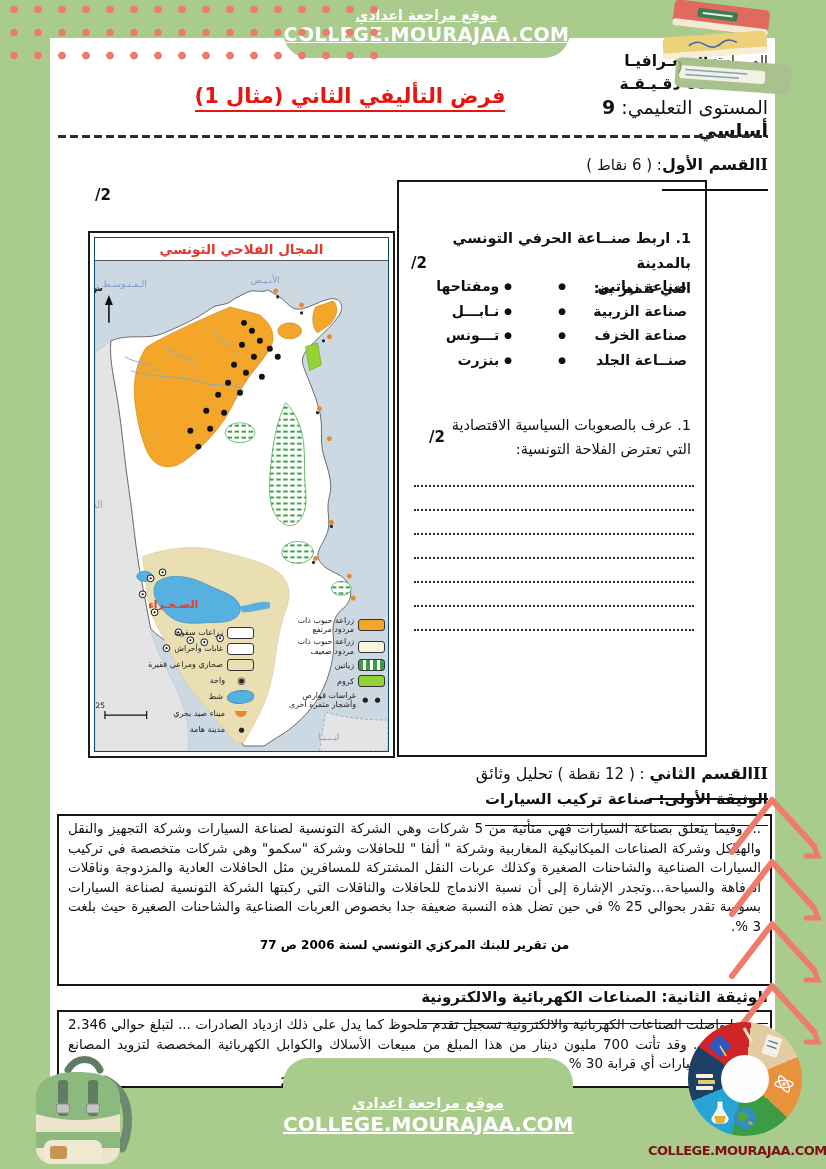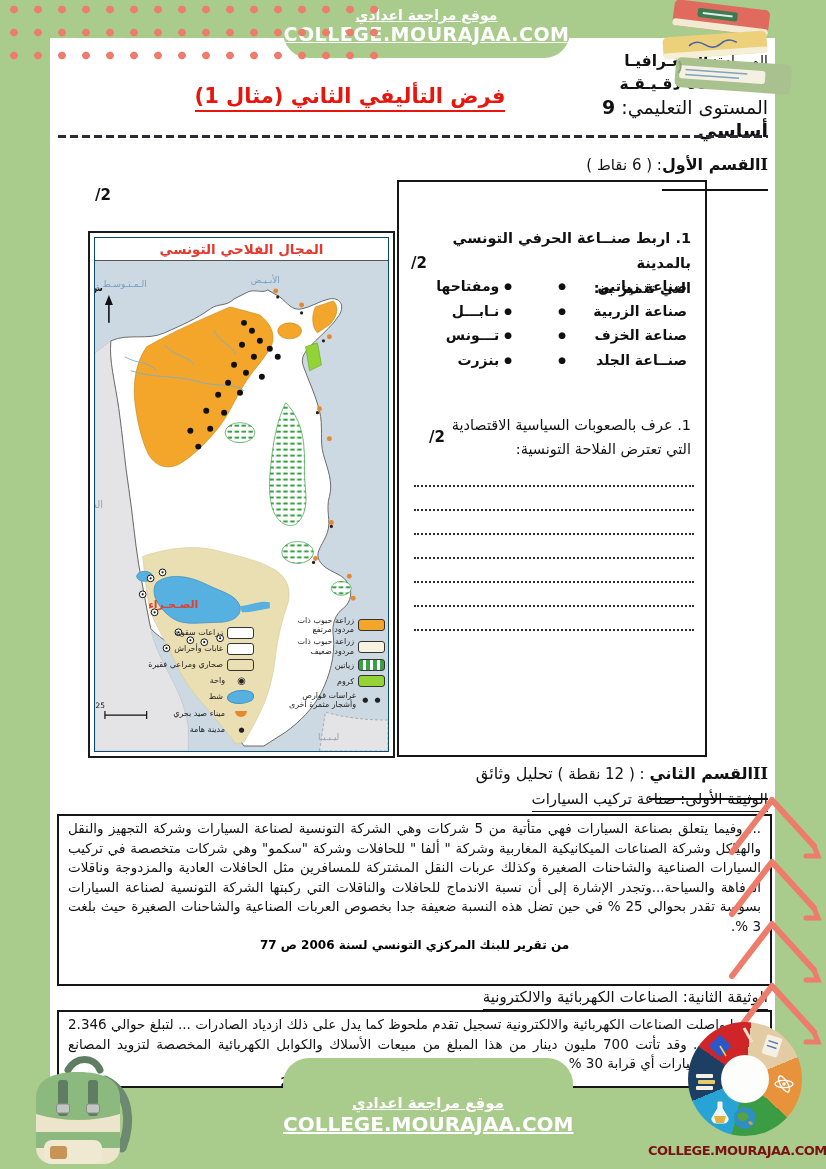--- a/index.html
+++ b/index.html
@@ -83,21 +83,21 @@
   .sw-white{background:#fff;}
   .sw-tree-dots,.sw-oasis,.sw-city{border:none;background:none;width:25px;text-align:center;height:auto;}
   .sw-tree-dots{font-size:7px;letter-spacing:2px;}
   .sw-oasis{font-size:10px;}
   .sw-city{font-size:7px;}
   .sw-chott{background:#56b0e0;border-radius:60% 40% 55% 45%;height:12px;border-color:#3f92c4;}
   .sw-port{background:#e8882d;border:none;width:12px;height:6px;border-radius:0 0 10px 10px;margin-right:7px;margin-left:10px;}
 
   
   .doc-title{position:absolute;right:7px;font-size:15px;color:#111;}
-  .doc-title .lbl,.doc-title .ttl{font-weight:normal;border-bottom:1.6px solid #111;padding-bottom:3px;}
+  .doc-title .lbl,.doc-title .ttl{font-weight:bold;border-bottom:1.6px solid #111;padding-bottom:17px;}
   .docbox{position:absolute;left:7px;width:715px;border:2px solid #161616;box-sizing:border-box;
     padding:3px 9px;direction:rtl;overflow:hidden;}
   .docbody{font-size:13.5px;line-height:19.6px;color:#121212;text-align:justify;}
   .docsrc{font-size:12px;font-weight:bold;text-align:center;direction:rtl;margin-top:1px;}
   .doc1{top:776px;height:172px;}
   .doc2{top:972px;height:78px;}
 
   
   .books{position:absolute;left:645px;top:-2px;z-index:22;}
   .chevrons{position:absolute;left:726px;top:786px;z-index:10;}

